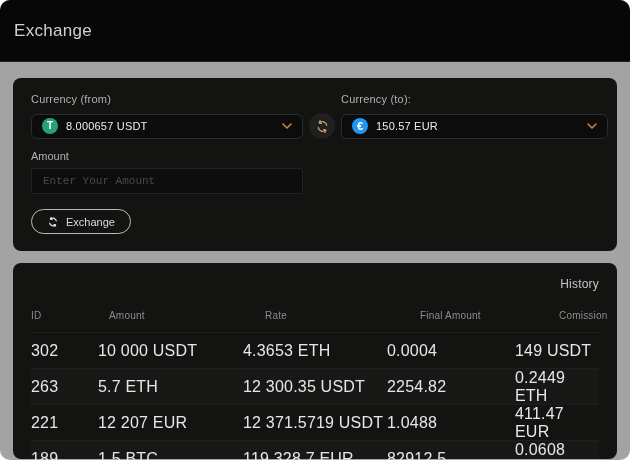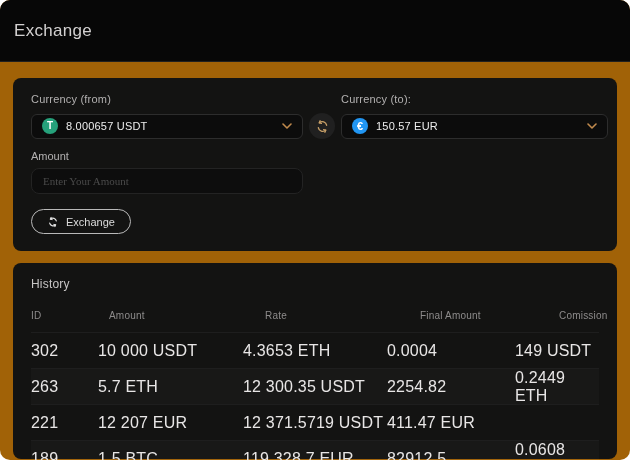--- a/index.html
+++ b/index.html
@@ -2,21 +2,21 @@
 <html><head>
 <meta charset="utf-8">
 <style>
   html { background:#ffffff; }
   body {
     margin:0; width:630px; height:460px; overflow:hidden;
     font-family:"Liberation Sans", sans-serif;
     -webkit-font-smoothing:antialiased;
   }
   .app {
-    width:630px; height:460px; background:#a16207;
+    width:630px; height:460px; background:#a3a3a3;
     border-radius:10px; overflow:hidden; position:relative;
   }
   
   .app-header {
     height:62px; display:flex; align-items:center; padding-left:14px;
     background:#070707; border-bottom:1px solid #1f1f1f; box-sizing:border-box;
   }
   .app-title { font-size:17px; color:#d2d0d0; letter-spacing:.3px; }
 
   
@@ -52,35 +52,35 @@
   .chevron { margin-left:auto; display:flex; }
   .swap-wrap { grid-column:2; grid-row:2; display:flex; justify-content:center; }
   .swap-btn {
     width:26px; height:26px; border-radius:50%; background:#202020; border:none;
     display:flex; align-items:center; justify-content:center; cursor:pointer; padding:0;
   }
 
   .amount-label { display:block; margin-top:11px; font-size:11px; color:#b3b1b1; }
   .amount-input {
     display:block; margin-top:6px; width:272px; height:26px; box-sizing:border-box;
-    background:#0d0d0d; border:1px solid #232323; border-radius:8px;
+    background:#0d0d0d; border:1px solid #232323; border-radius:2px;
     padding:0 11px; color:#dddddd; font-size:11px; outline:none;
-    font-family:Liberation Serif, serif;
+    font-family:Liberation Mono, monospace;
   }
   .amount-input::placeholder { color:#4a4a4a; }
 
   .exchange-btn {
     margin-top:15px; display:inline-flex; align-items:center; gap:7px;
     height:25px; padding:0 15px; border-radius:13px;
     border:1px solid #b9b9b9; background:transparent; cursor:pointer;
     color:#dcdcdc; font-size:11px; font-family:"Liberation Sans", sans-serif;
   }
 
   
-  .history-title { font-size:12px; color:#c7c5c5; letter-spacing:.2px; }
+  .history-title { font-size:12px; color:#c7c5c5; letter-spacing:.2px;text-align:right; }
   .t-head, .t-row {
     display:grid; grid-template-columns:67px 145px 144px 128px 1fr;
     align-items:center;
   }
   .t-head { margin-top:19px; padding-bottom:11px;gap:11px; }
   .th { font-size:10px; color:#8d8b8b; letter-spacing:.2px; }
   .t-row {
     height:35px; border-top:1px solid #1e1e1e;
     font-size:16px; color:#e8e6e6; letter-spacing:.2px;
   }
@@ -171,20 +171,21 @@
           <div class="td">263</div>
           <div class="td">5.7 ETH</div>
           <div class="td">12 300.35 USDT</div>
           <div class="td">2254.82</div>
           <div class="td">0.2449 ETH</div>
         </div>
         <div class="t-row">
           <div class="td">221</div>
           <div class="td">12 207 EUR</div>
           <div class="td">12 371.5719 USDT</div>
+          <div class="td">1.0488</div>
           <div class="td">411.47 EUR</div>
         </div>
         <div class="t-row">
           <div class="td">189</div>
           <div class="td">1.5 BTC</div>
           <div class="td">119 328.7 EUR</div>
           <div class="td">82912.5</div>
           <div class="td">0.0608 BTC</div>
         </div>
       </div>

